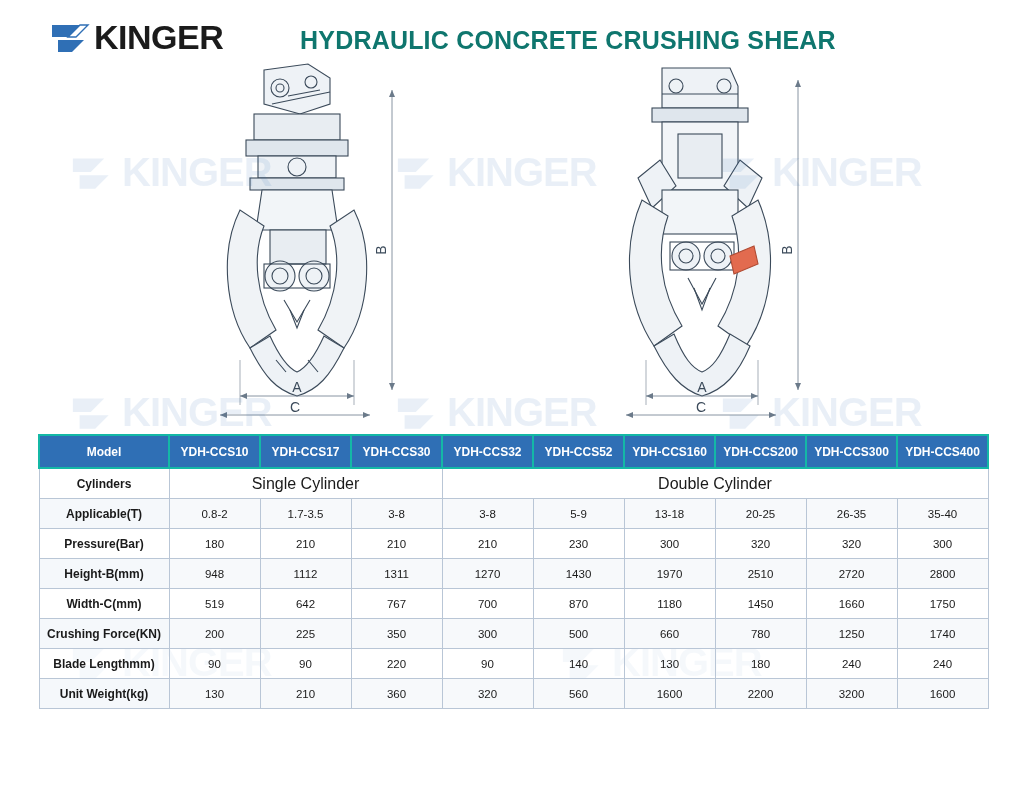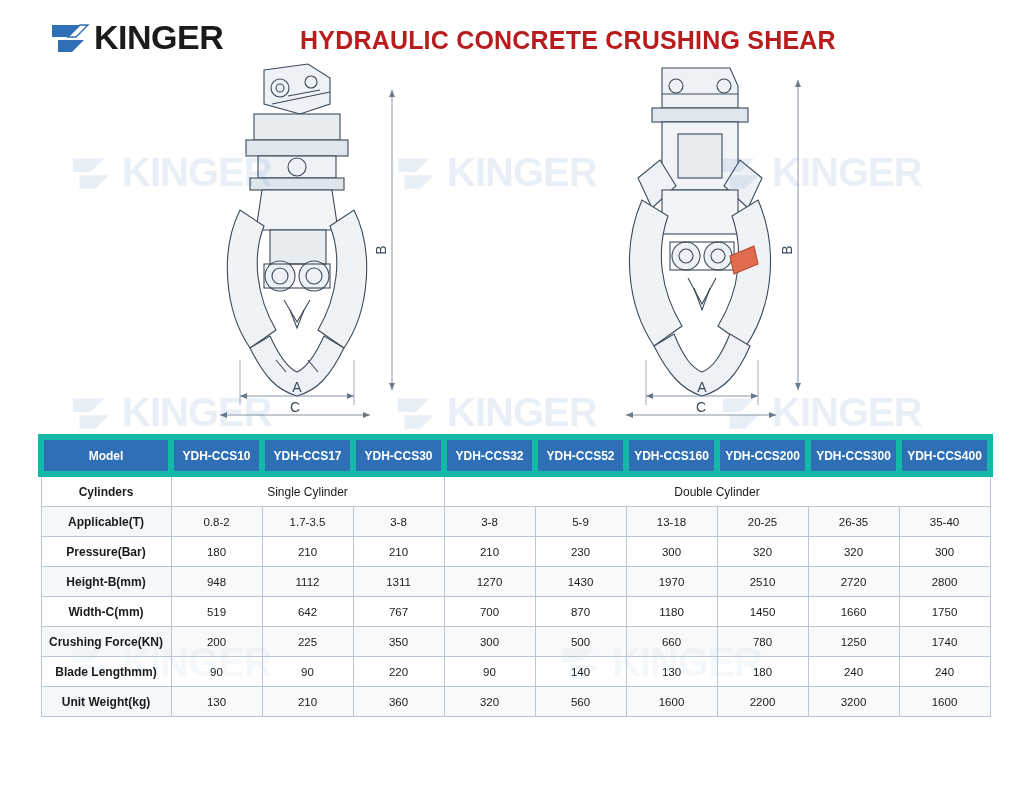--- a/index.html
+++ b/index.html
@@ -49,21 +49,21 @@
     letter-spacing: -0.5px;
     color: #1b1b1b;
     font-family: "Liberation Sans", sans-serif;
   }
   .title {
     position: absolute;
     left: 300px;
     top: 26px;
     font-size: 25px;
     font-weight: bold;
-    color: #b91c1c;
+    color: #0f766e;
     letter-spacing: 0.2px;
     white-space: nowrap;
   }
 
   
   .drawings {
     position: absolute;
     top: 60px;
     left: 0;
     width: 1024px;
@@ -119,38 +119,38 @@
     padding: 0 2px;
     font-weight: normal;
     background: rgba(255,255,255,0.55);
     position: relative;
   }
   table.spec thead th {
     background: #2f6fb5;
     color: #ffffff;
     font-weight: bold;
     font-size: 12px;
-    border: 6px solid #14b8a6;
+    border: 2px solid #14b8a6;
     height: 31px;
   }
   table.spec tbody tr td:first-child {
     font-weight: bold;
     font-size: 12px;
     background: rgba(255,255,255,0.6);
     text-align: center;
   }
   table.spec tbody tr:nth-child(even) td {
     background: rgba(241,245,249,0.6);
   }
   table.spec tbody tr:nth-child(even) td:first-child {
     background: rgba(241,245,249,0.75);
   }
   col.c-label { width: 130px; }
   col.c-data  { width: 91px; }
-  .span-cell { font-size: 12px; }
+  .span-cell { font-size: 16px; }
 </style>
 </head>
 <body>
 
 <div class="page">
 
   <div class="header">
     <div class="logo">
       <span class="logo-mark">
         <svg width="40" height="34" viewBox="0 0 40 34">

